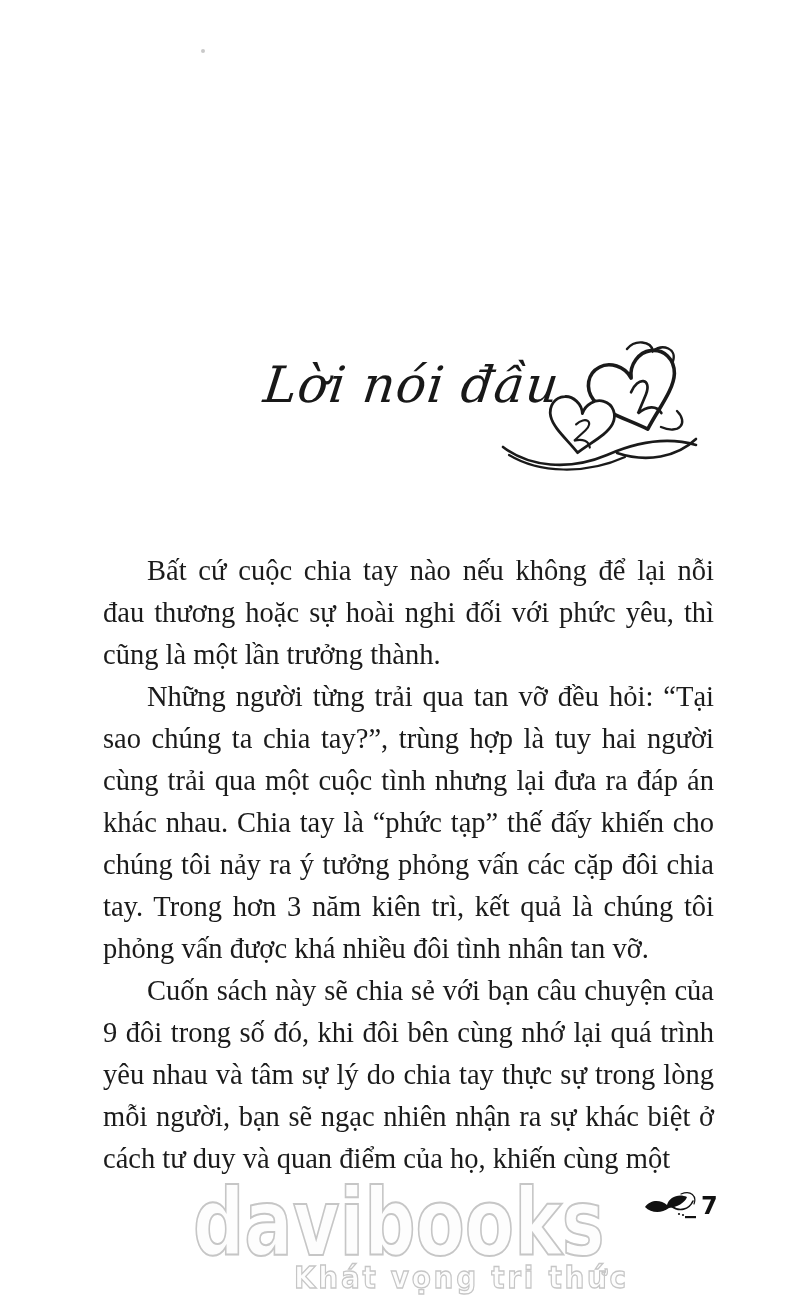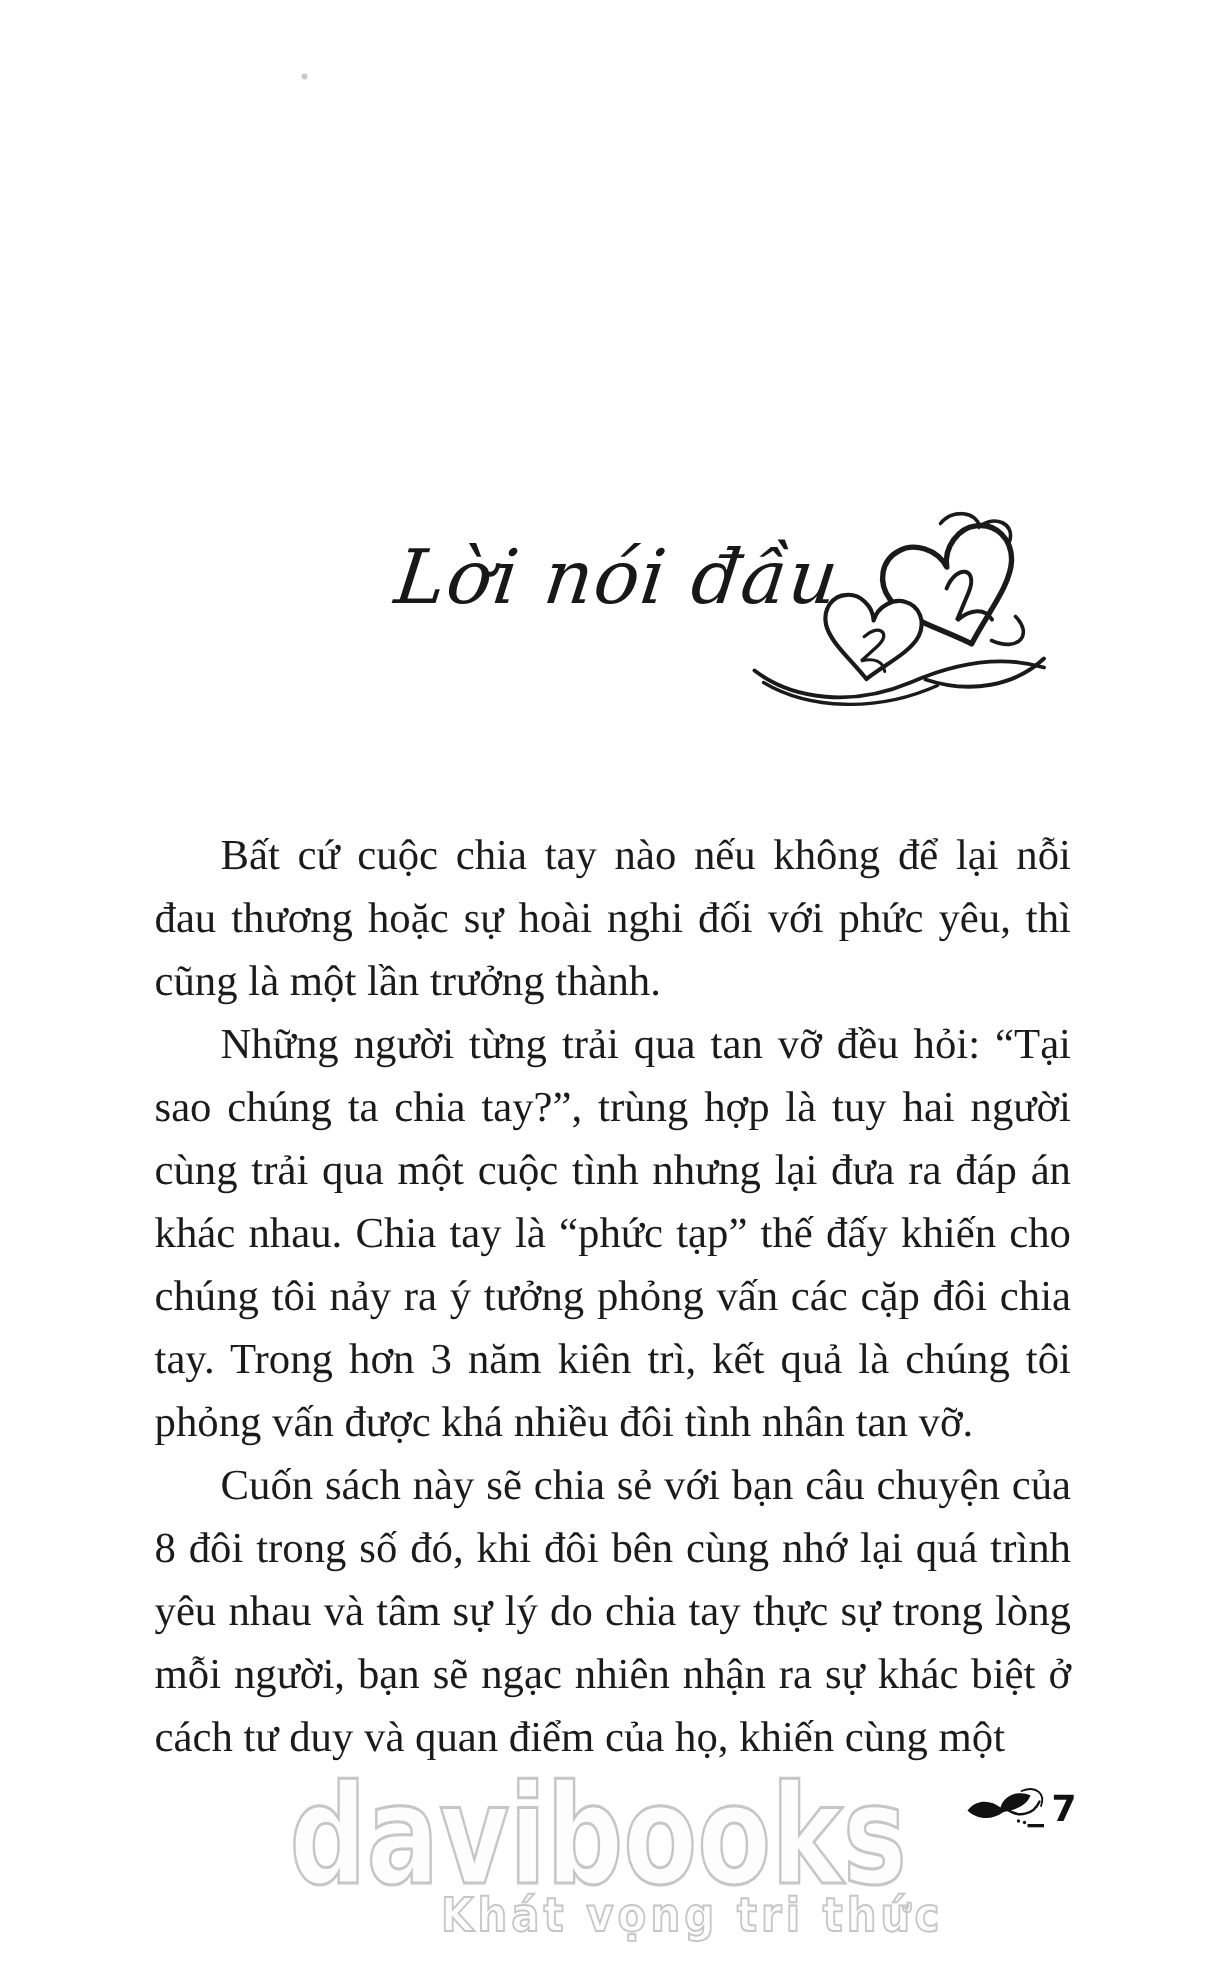--- a/index.html
+++ b/index.html
@@ -118,21 +118,21 @@
         <path d="M118,112 C148,122 178,116 197,98" fill="none" stroke="#1a1a1a" stroke-width="2.6" stroke-linecap="round"></path>
         <path d="M162,86 C180,94 190,82 178,70" fill="none" stroke="#1a1a1a" stroke-width="2.4" stroke-linecap="round"></path>
         <path d="M128,8 C136,-2 152,0 154,10 C164,2 178,8 174,20" fill="none" stroke="#1a1a1a" stroke-width="2.4" stroke-linecap="round"></path>
       </svg>
     </div>
   </header>
 
   <main class="body-text">
     <p>Bất cứ cuộc chia tay nào nếu không để lại nỗi đau thương hoặc sự hoài nghi đối với phức yêu, thì cũng là một lần trưởng thành.</p>
     <p>Những người từng trải qua tan vỡ đều hỏi: “Tại sao chúng ta chia tay?”, trùng hợp là tuy hai người cùng trải qua một cuộc tình nhưng lại đưa ra đáp án khác nhau. Chia tay là “phức tạp” thế đấy khiến cho chúng tôi nảy ra ý tưởng phỏng vấn các cặp đôi chia tay. Trong hơn 3 năm kiên trì, kết quả là chúng tôi phỏng vấn được khá nhiều đôi tình nhân tan vỡ.</p>
-    <p>Cuốn sách này sẽ chia sẻ với bạn câu chuyện của 8 đôi trong số đó, khi đôi bên cùng nhớ lại quá trình yêu nhau và tâm sự lý do chia tay thực sự trong lòng mỗi người, bạn sẽ ngạc nhiên nhận ra sự khác biệt ở cách tư duy và quan điểm của họ, khiến cùng một</p>
+    <p>Cuốn sách này sẽ chia sẻ với bạn câu chuyện của 9 đôi trong số đó, khi đôi bên cùng nhớ lại quá trình yêu nhau và tâm sự lý do chia tay thực sự trong lòng mỗi người, bạn sẽ ngạc nhiên nhận ra sự khác biệt ở cách tư duy và quan điểm của họ, khiến cùng một</p>
   </main>
 
   <div class="watermark">
     <div class="wm-brand">davibooks</div>
     <div class="wm-tagline">Khát vọng tri thức</div>
   </div>
 
   <footer class="page-footer">
     <span class="flourish">
       <svg width="56" height="30" viewBox="0 0 56 30" xmlns="http://www.w3.org/2000/svg">

